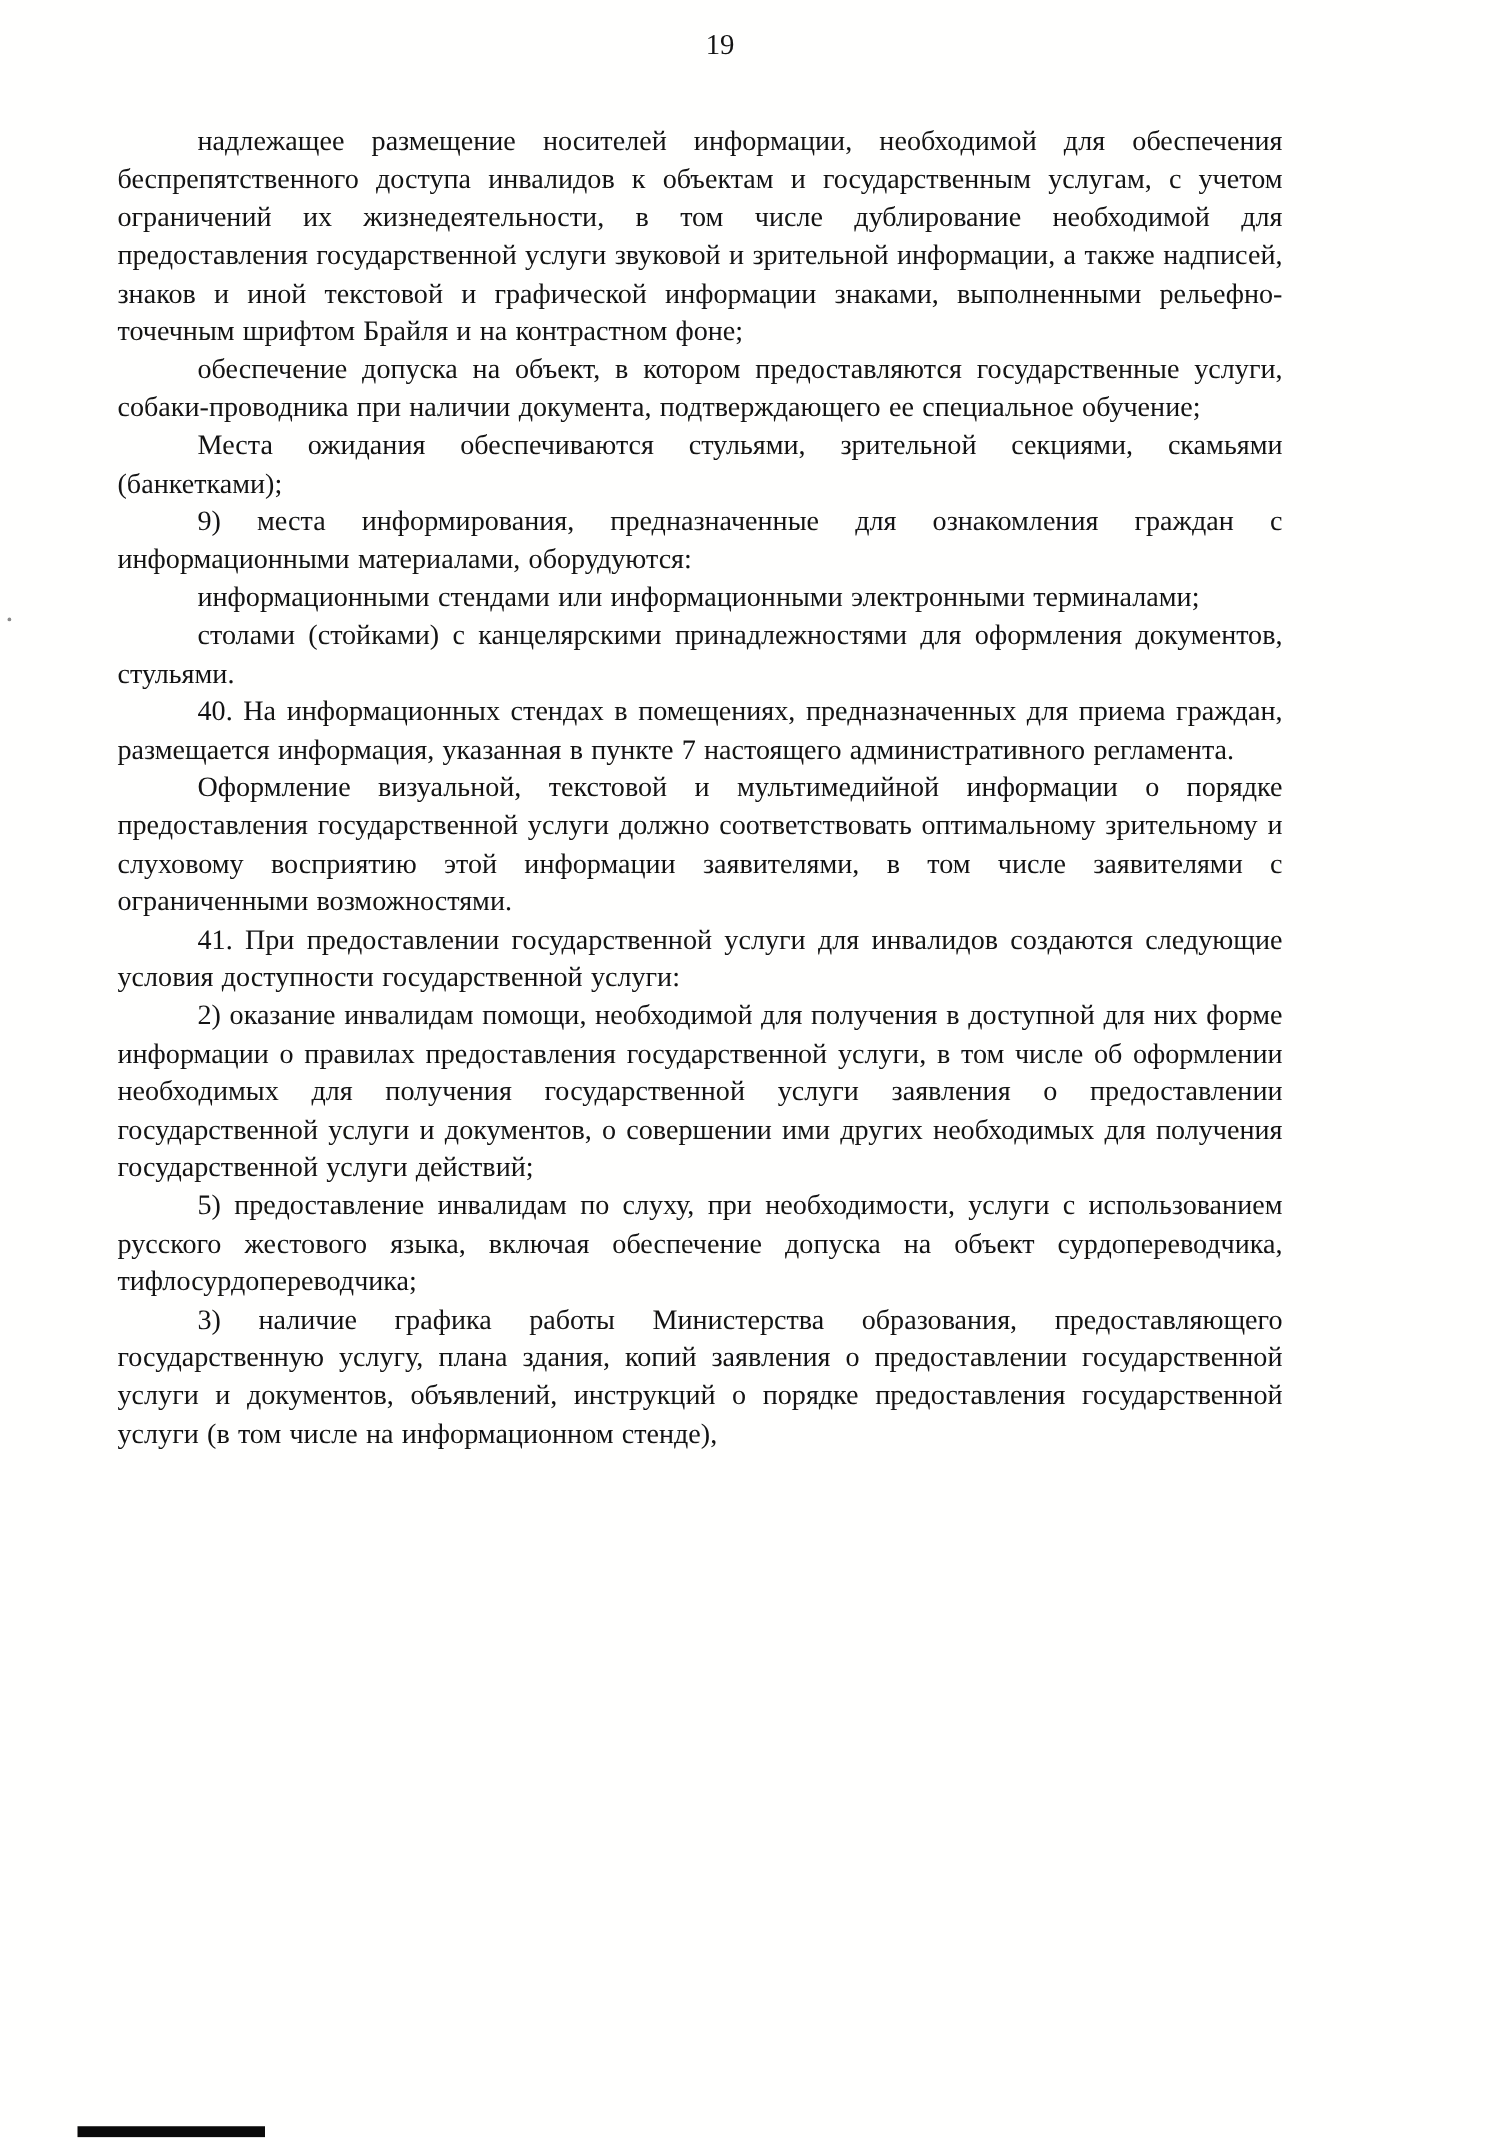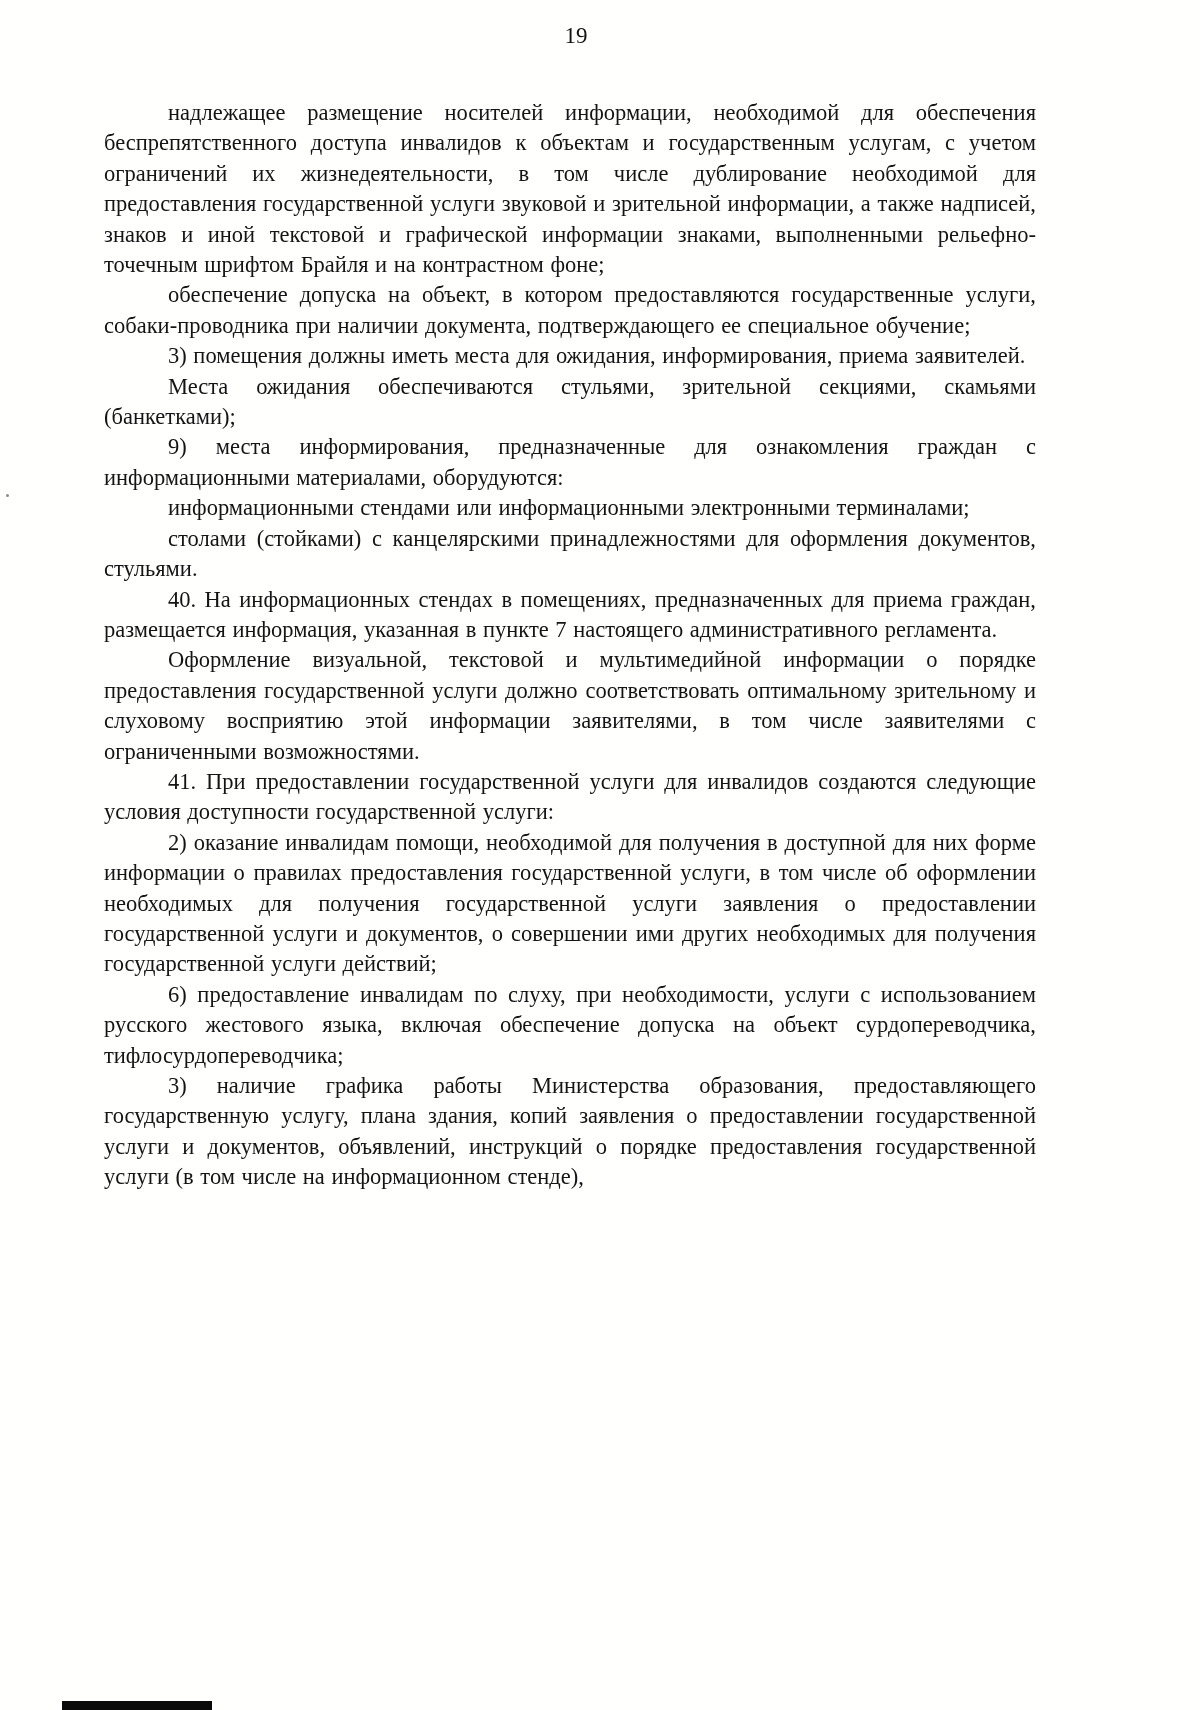--- a/index.html
+++ b/index.html
@@ -22,21 +22,21 @@
     left: 110px;
     width: 932px;
     text-align: center;
     font-size: 23px;
     line-height: 28px;
     color: #141414;
   }
   .text-block {
     position: absolute;
     top: 98px;
-    left: 104px;
+    left: 94px;
     width: 932px;
   }
   .text-block p {
     margin: 0;
     padding: 0;
     font-size: 22.5px;
     line-height: 30.4px;
     text-align: justify;
     text-indent: 64px;
     word-spacing: 1px;
@@ -63,29 +63,28 @@
 </head>
 <body>
 
 <div class="page">
 
   <div class="page-number">19</div>
 
   <div class="text-block">
     <p>надлежащее размещение носителей информации, необходимой для обеспечения беспрепятственного доступа инвалидов к объектам и государственным услугам, с учетом ограничений их жизнедеятельности, в том числе дублирование необходимой для предоставления государственной услуги звуковой и зрительной информации, а также надписей, знаков и иной текстовой и графической информации знаками, выполненными рельефно-точечным шрифтом Брайля и на контрастном фоне;</p>
     <p>обеспечение допуска на объект, в котором предоставляются государственные услуги, собаки-проводника при наличии документа, подтверждающего ее специальное обучение;</p>
-    <p>3) помещения должны иметь места для ожидания, информирования, приема заявителей.</p>
     <p>Места ожидания обеспечиваются стульями, зрительной секциями, скамьями (банкетками);</p>
     <p>9) места информирования, предназначенные для ознакомления граждан с информационными материалами, оборудуются:</p>
     <p>информационными стендами или информационными электронными терминалами;</p>
     <p>столами (стойками) с канцелярскими принадлежностями для оформления документов, стульями.</p>
     <p>40. На информационных стендах в помещениях, предназначенных для приема граждан, размещается информация, указанная в пункте 7 настоящего административного регламента.</p>
     <p>Оформление визуальной, текстовой и мультимедийной информации о порядке предоставления государственной услуги должно соответствовать оптимальному зрительному и слуховому восприятию этой информации заявителями, в том числе заявителями с ограниченными возможностями.</p>
     <p>41. При предоставлении государственной услуги для инвалидов создаются следующие условия доступности государственной услуги:</p>
     <p>2) оказание инвалидам помощи, необходимой для получения в доступной для них форме информации о правилах предоставления государственной услуги, в том числе об оформлении необходимых для получения государственной услуги заявления о предоставлении государственной услуги и документов, о совершении ими других необходимых для получения государственной услуги действий;</p>
-    <p>6) предоставление инвалидам по слуху, при необходимости, услуги с использованием русского жестового языка, включая обеспечение допуска на объект сурдопереводчика, тифлосурдопереводчика;</p>
+    <p>5) предоставление инвалидам по слуху, при необходимости, услуги с использованием русского жестового языка, включая обеспечение допуска на объект сурдопереводчика, тифлосурдопереводчика;</p>
     <p>3) наличие графика работы Министерства образования, предоставляющего государственную услугу, плана здания, копий заявления о предоставлении государственной услуги и документов, объявлений, инструкций о порядке предоставления государственной услуги (в том числе на информационном стенде),</p>
   </div>
 
   <div class="scan-speck"></div>
   <div class="scan-artifact"></div>
 
 </div>
 
 </body></html>

